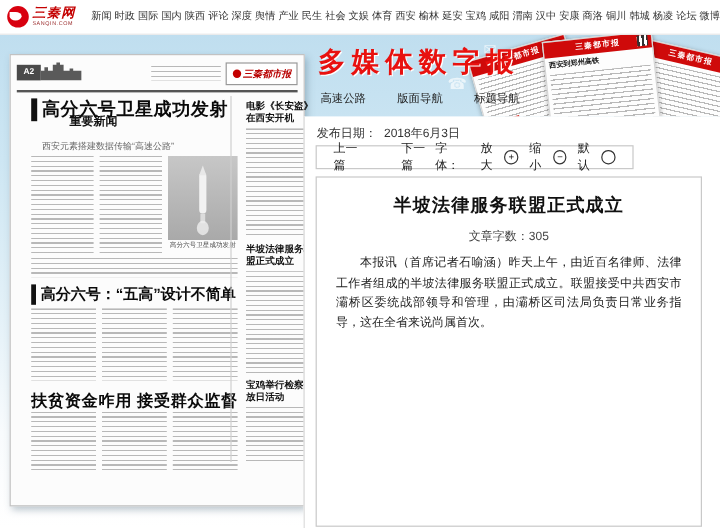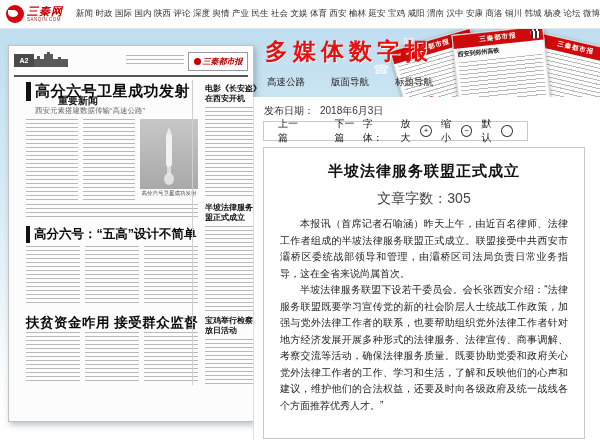--- a/index.html
+++ b/index.html
@@ -44,21 +44,21 @@
   .p-section{position:absolute;left:44px;top:3px;font-size:10px;font-weight:bold;color:#111;margin-top:40px;}
   .p-headlines-lines{position:absolute;left:112px;top:4px;width:58px;height:12px;}
   .p-mast{position:absolute;right:0;top:1px;width:58px;height:17px;border:1px solid #999;
           display:flex;align-items:center;justify-content:center;gap:2px;background:#fff;}
   .p-mast .dot{width:7px;height:7px;background:#c40000;border-radius:50%;}
   .p-mast .mt{color:#b80000;font-size:8px;font-weight:bold;font-style:italic;white-space:nowrap;}
   .p-main{position:absolute;left:17px;top:34px;width:172px;}
   .p-side{position:absolute;left:183px;top:34px;width:56px;border-left:1px solid #cfcfcf;padding-left:12px;}
   .a1-h{margin:2px 0 0 0;font-size:15px;font-weight:bold;color:#0a0a0a;border-left:5px solid #111;
         padding-left:4px;letter-spacing:.5px;white-space:nowrap;}
-  .a1-sub{font-size:7.5px;color:#666;margin:5px 0 3px 9px;white-space:nowrap;}
+  .a1-sub{font-size:7.5px;color:#666;margin:16px 0 3px 9px;white-space:nowrap;}
   .cols{display:flex;gap:5px;}
   .col{flex:1;}
   .photo{width:58px;height:70px;background:linear-gradient(180deg,#c7c7c7,#a9a9a9);position:relative;flex:0 0 58px;}
   .caption{font-size:5.5px;color:#444;text-align:center;margin-top:1px;white-space:nowrap;}
   .a2-h{margin:6px 0 3px 0;font-size:12.5px;font-weight:bold;color:#0a0a0a;border-left:4px solid #111;
         padding-left:4px;white-space:nowrap;}
   .a3-h{margin:8px 0 0 0;font-size:13.5px;font-weight:bold;color:#0a0a0a;white-space:nowrap;letter-spacing:.5px;}
   .side-h{font-size:8px;font-weight:bold;color:#111;line-height:1.25;margin:4px 0 3px 0;}
   
   .panel{position:absolute;left:253px;top:97px;width:347px;height:343px;background:#ffffff;z-index:4;
@@ -69,21 +69,21 @@
            display:flex;align-items:center;padding:0 14px;box-sizing:border-box;background:#fff;}
   .tb-left{display:flex;gap:28px;}
   .tb-link{font-size:10px;color:#222;cursor:pointer;}
   .tb-right{margin-left:auto;display:flex;align-items:center;gap:9px;font-size:10px;color:#222;}
   .fbtn{display:inline-flex;align-items:center;gap:1px;cursor:pointer;font-size:10px;color:#222;}
   .cicon{display:inline-flex;width:10px;height:10px;border:1px solid #333;border-radius:50%;
          align-items:center;justify-content:center;font-size:8px;line-height:1;color:#111;}
   .articlebox{position:absolute;left:9px;top:50px;width:322px;height:292px;border:1px solid #c9c9c9;
               box-sizing:border-box;background:#fff;padding:12px 16px;overflow:hidden;}
   .art-title{margin:2px 0 0 0;text-align:center;font-size:15px;font-weight:bold;color:#111;letter-spacing:1px;}
-  .art-count{text-align:center;font-size:14px;color:#444;margin-top:9px;}
+  .art-count{text-align:center;font-size:10px;color:#444;margin-top:9px;}
   .art-body{margin-top:8px;}
   .art-body p{margin:0;font-size:10px;line-height:16.5px;color:#222;text-indent:2em;text-align:justify;}
   
   .bottombar{position:absolute;left:15px;top:424px;width:340px;display:flex;align-items:center;z-index:5;}
   .bb-cur{font-size:10px;font-weight:bold;color:#111;}
   .bb-nav{display:flex;gap:11px;margin-left:58px;}
   .bb-link{font-size:9.5px;color:#333;cursor:pointer;}
 </style>
 </head>
 <body>
@@ -248,19 +248,18 @@
           </span>
       </div>
     </div>
     <div class="articlebox">
       <h2 class="art-title">半坡法律服务联盟正式成立</h2>
       <div class="art-count">
         <span>文章字数：</span><span>305</span>
       </div>
       <div class="art-body">
           <p>本报讯（首席记者石喻涵）昨天上午，由近百名律师、法律工作者组成的半坡法律服务联盟正式成立。联盟接受中共西安市灞桥区委统战部领导和管理，由灞桥区司法局负责日常业务指导，这在全省来说尚属首次。</p>
-          <p>半坡法律服务联盟下设若干委员会。会长张西安介绍：“法律服务联盟既要学习宣传党的新的社会阶层人士统战工作政策，加强与党外法律工作者的联系，也要帮助组织党外法律工作者针对地方经济发展开展多种形式的法律服务、法律宣传、商事调解、考察交流等活动，确保法律服务质量。既要协助党委和政府关心党外法律工作者的工作、学习和生活，了解和反映他们的心声和建议，维护他们的合法权益，还要及时向各级政府及统一战线各个方面推荐优秀人才。”</p>
         </div>
     </div>
   </section>
 
 
 </div>
 
 </body></html>

